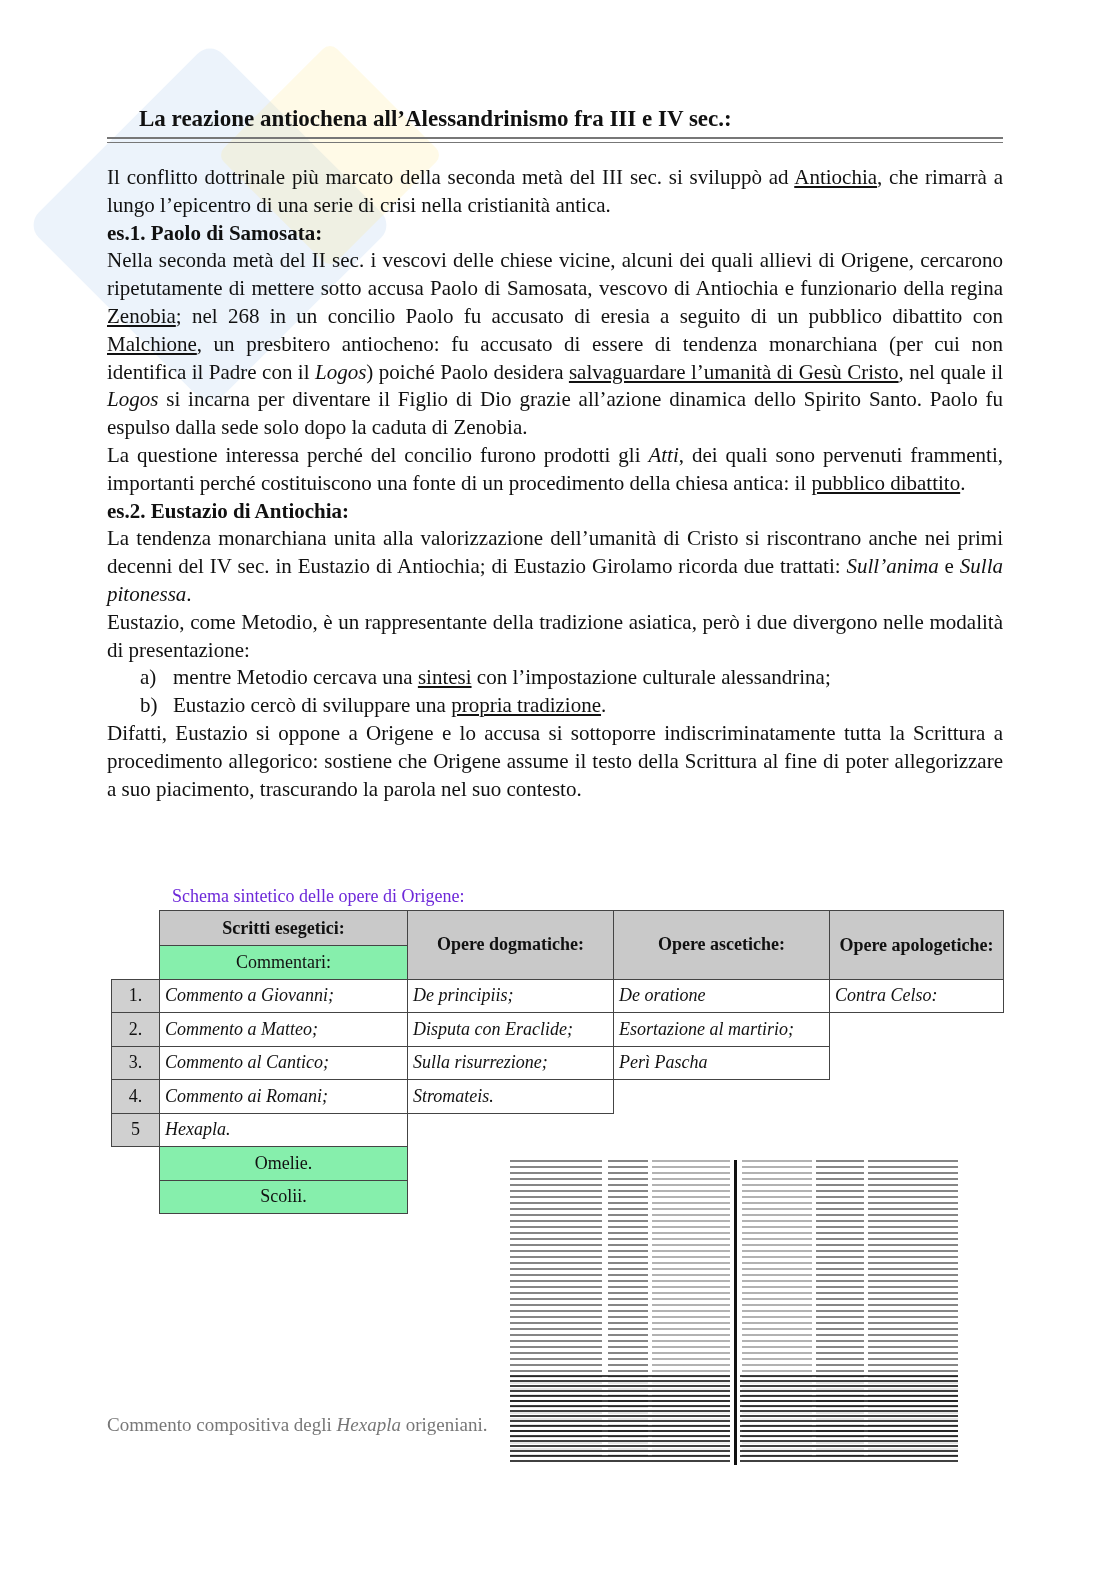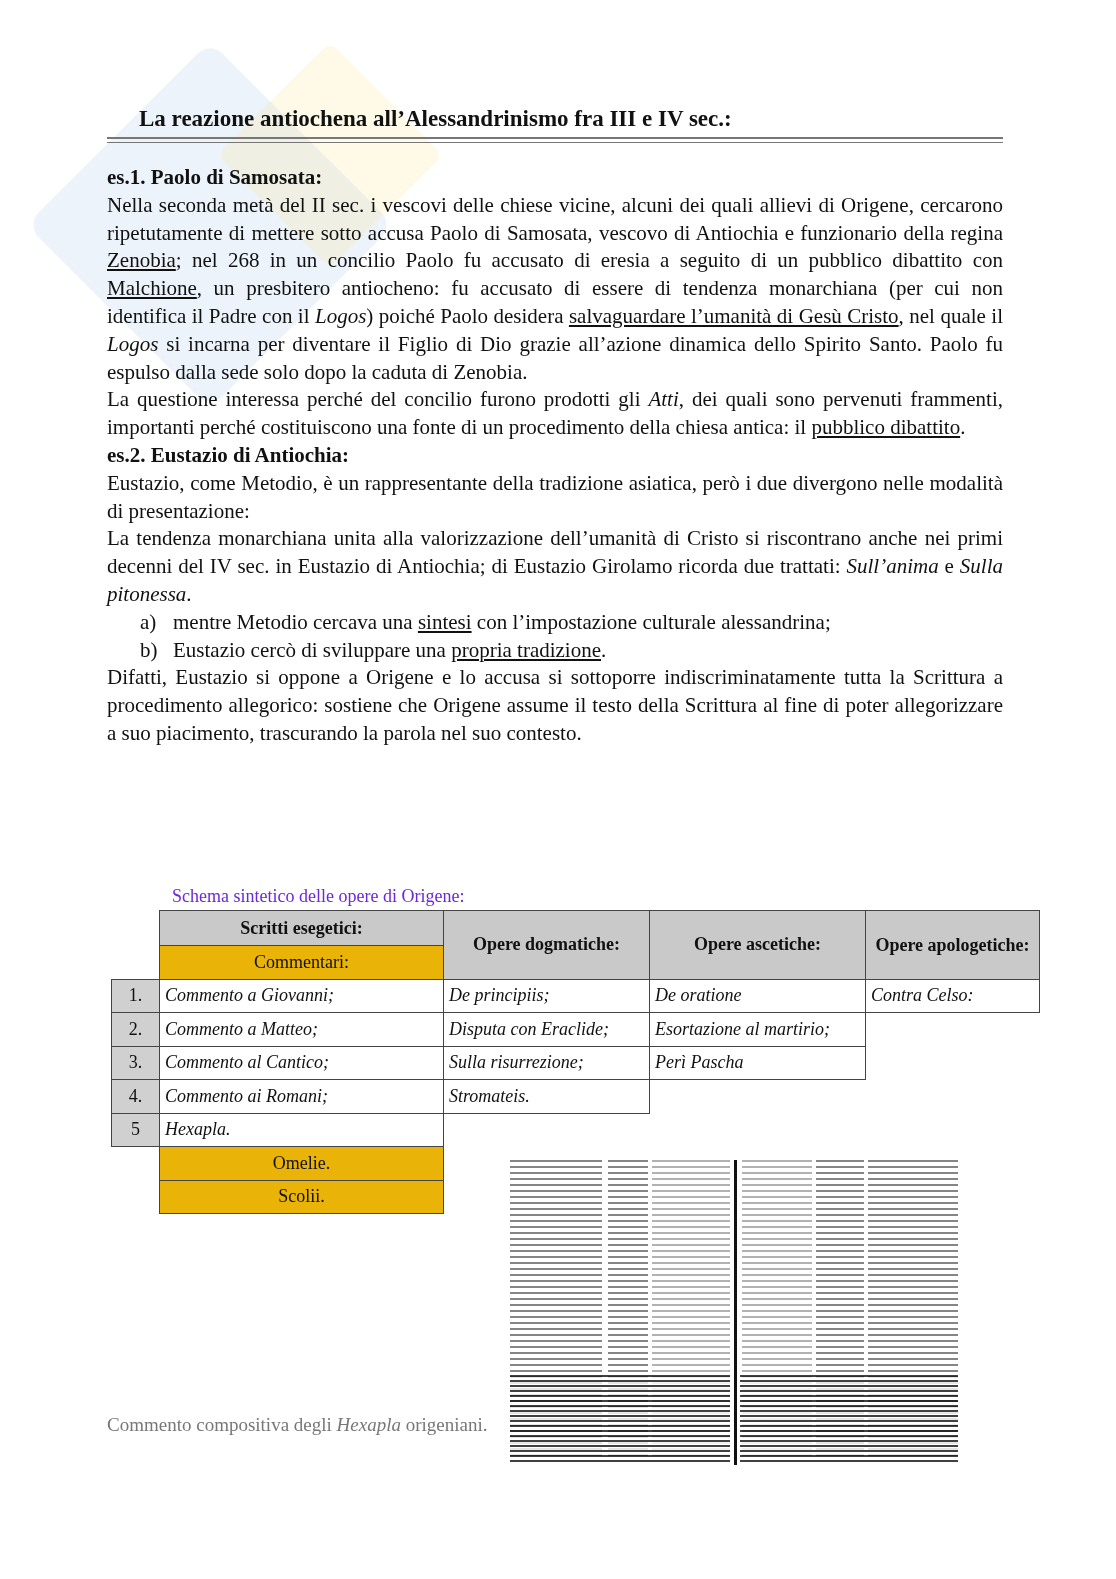--- a/index.html
+++ b/index.html
@@ -26,25 +26,25 @@
   .i { font-style: italic; text-align: right; }
   .list { margin: 0; padding: 0; list-style: none; }
   .list li { padding-left: 33px; position: relative; }
   .list .marker { position: absolute; left: 33px; }
   .list .txt { margin-left: 33px; }
 
   .table-caption { position: absolute; left: 172px; top: 886px; font-size: 18px; color: #6d28d9; }
   .origen-table { position: absolute; left: 111px; top: 910px; border-collapse: collapse; font-size: 18px; }
   .origen-table td { border: 1px solid #444; padding: 0 5px; height: 33.5px; box-sizing: border-box; }
   .origen-table .hdr { background: #c9c9c9; font-weight: bold; text-align: center; }
-  .origen-table .sub { background: #eab308; text-align: center; }
+  .origen-table .sub { background: #86efac; text-align: center; }
   .origen-table .num { background: #d0d0d0; text-align: center; width: 48px; }
   .origen-table .it { font-style: italic; }
   .origen-table .empty { border: none; }
-  .origen-table .c1 { width: 284px; }
+  .origen-table .c1 { width: 248px; }
   .origen-table .c2 { width: 206px; }
   .origen-table .c3 { width: 216px; }
   .origen-table .c4 { width: 174px; }
 
   .img-caption { position: absolute; left: 107px; top: 1414px; font-size: 19px; color: #777; }
   .hexapla { position: absolute; left: 510px; top: 1160px; width: 448px; height: 305px; background: #fff; }
   .hexapla .col { position: absolute; top: 0; height: 300px;
                   background: repeating-linear-gradient(180deg, #222 0 2px, #fff 2px 6px); opacity: 0.55; }
   .hexapla .divider { position: absolute; top: 0; left: 224px; width: 3px; height: 305px; background: #111; }
   .hexapla .foot { position: absolute; top: 215px; height: 88px;
@@ -56,28 +56,29 @@
 <div class="watermark">
   <div class="wm-diamond"></div>
   <div class="wm-tri"></div>
 </div>
 
 <div class="page">
   <h1 class="title">La reazione antiochena all’Alessandrinismo fra III e IV sec.:</h1>
   <div class="title-rule"></div>
 
   <div class="body">
+    <p><span>Il conflitto dottrinale più marcato della seconda metà del III sec. si sviluppò ad </span><span class="u">Antiochia</span><span>, che rimarrà a lungo l’epicentro di una serie di crisi nella cristianità antica.</span></p>
 
     <p class="h">es.1. Paolo di Samosata:</p>
     <p><span>Nella seconda metà del II sec. i vescovi delle chiese vicine, alcuni dei quali allievi di Ori­gene, cercarono ripetutamente di mettere sotto accusa Paolo di Samosata, vescovo di Antio­chia e funzionario della regina </span><span class="u">Zenobia</span><span>; nel 268 in un concilio Paolo fu accusato di eresia a seguito di un pubblico dibattito con </span><span class="u">Malchione</span><span>, un presbitero antiocheno: fu accusato di essere di tendenza monarchiana (per cui non identifica il Padre con il </span><span class="i">Logos</span><span>) poiché Paolo desidera </span><span class="u">salvaguardare l’umanità di Gesù Cristo</span><span>, nel quale il </span><span class="i">Logos</span><span> si incarna per diventare il Figlio di Dio grazie all’azione dinamica dello Spirito Santo. Paolo fu espulso dalla sede solo dopo la caduta di Zenobia.</span></p>
     <p><span>La questione interessa perché del concilio furono prodotti gli </span><span class="i">Atti</span><span>, dei quali sono pervenuti frammenti, importanti perché costituiscono una fonte di un procedimento della chiesa antica: il </span><span class="u">pubblico dibattito</span><span>.</span></p>
 
     <p class="h">es.2. Eustazio di Antiochia:</p>
+    <p><span>La tendenza monarchiana unita alla valorizzazione dell’umanità di Cristo si riscontrano anche nei primi decenni del IV sec. in Eustazio di Antiochia; di Eustazio Girolamo ricorda due trattati: </span><span class="i">Sull’anima</span><span> e </span><span class="i">Sulla pitonessa</span><span>.</span></p>
     <p>Eustazio, come Metodio, è un rappresentante della tradizione asiatica, però i due divergono nelle modalità di presentazione:</p>
-    <p><span>La tendenza monarchiana unita alla valorizzazione dell’umanità di Cristo si riscontrano anche nei primi decenni del IV sec. in Eustazio di Antiochia; di Eustazio Girolamo ricorda due trattati: </span><span class="i">Sull’anima</span><span> e </span><span class="i">Sulla pitonessa</span><span>.</span></p>
     <ul class="list">
       <li><span class="marker">a)</span><span class="txt"><span>mentre Metodio cercava una </span><span class="u">sintesi</span><span> con l’impostazione culturale alessandrina;</span></span></li>
       <li><span class="marker">b)</span><span class="txt"><span>Eustazio cercò di sviluppare una </span><span class="u">propria tradizione</span><span>.</span></span></li>
     </ul>
     <p>Difatti, Eustazio si oppone a Origene e lo accusa si sottoporre indiscriminatamente tutta la Scrittura a procedimento allegorico: sostiene che Origene assume il testo della Scrittura al fine di poter allegorizzare a suo piacimento, trascurando la parola nel suo contesto.</p>
   </div>
 
   <div class="table-caption" style="left:65px;">Schema sintetico delle opere di Origene:</div>
 </div>
 

